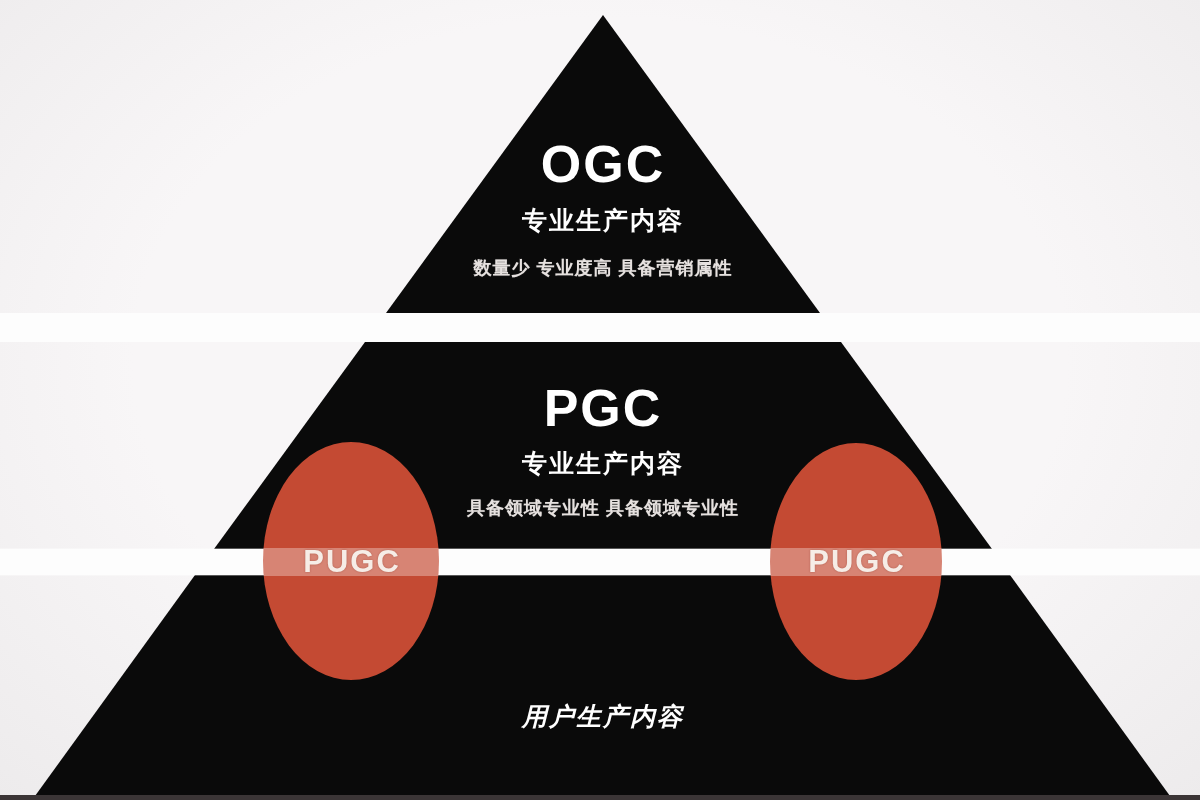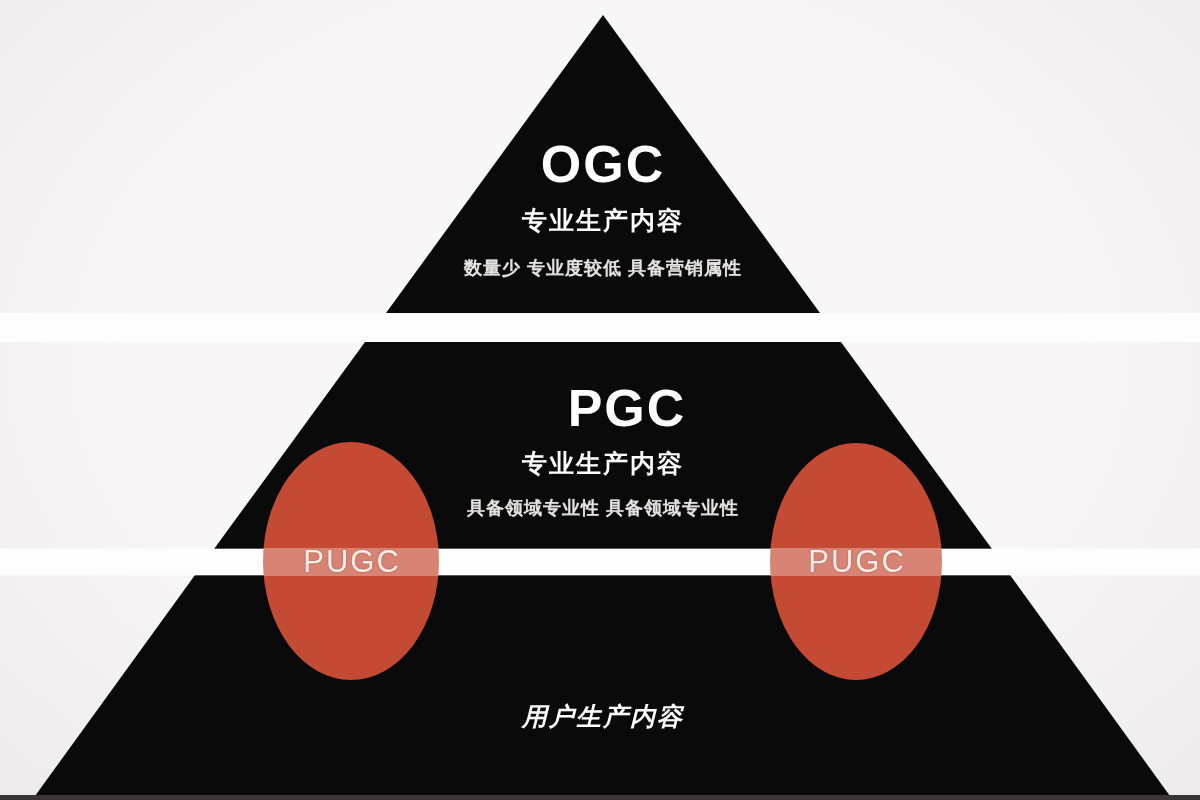--- a/index.html
+++ b/index.html
@@ -80,32 +80,32 @@
   .details {
     font-size: 18px;
     font-weight: bold;
     letter-spacing: 1px;
     color: #e6e1df;
     text-shadow: 0 0 1px rgba(255,255,255,0.35);
   }
   .t1-acronym  { top: 164px; }
   .t1-subtitle { top: 220px; }
   .t1-details  { top: 268px; }
-  .t2-acronym  { top: 408px; margin-left: 24px; }
+  .t2-acronym  { top: 408px; }
   .t2-subtitle { top: 463px; }
   .t2-details  { top: 508px; }
   .t3-acronym  { top: 660px; }
   .t3-subtitle { top: 716px; font-style: italic; }
   .t3-details  { top: 764px; }
 
   .pugc-label {
     position: absolute;
     transform: translate(-50%, -50%);
     font-size: 31px;
-    font-weight: normal;
+    font-weight: bold;
     letter-spacing: 2px;
     color: #f6ede7;
     text-shadow: 0 0 2px rgba(120,40,25,0.45);
   }
   .pugc-label.left  { left: 352px; top: 562px; }
   .pugc-label.right { left: 857px; top: 562px; }
 
   .bottom-strip {
     position: absolute;
     left: 0;
@@ -130,21 +130,21 @@
   <div class="circle left"></div>
   <div class="circle right"></div>
 
   <div class="band-overlay"></div>
 
   <div class="pugc-label left">PUGC</div>
   <div class="pugc-label right">PUGC</div>
 
   <div class="tline acronym t1-acronym">OGC</div>
   <div class="tline subtitle t1-subtitle">专业生产内容</div>
-  <div class="tline details t1-details">数量少 专业度较低 具备营销属性</div>
+  <div class="tline details t1-details">数量少 专业度高 具备营销属性</div>
 
   <div class="tline acronym t2-acronym">PGC</div>
   <div class="tline subtitle t2-subtitle">专业生产内容</div>
   <div class="tline details t2-details">具备领域专业性 具备领域专业性</div>
 
   <div class="tline subtitle t3-subtitle">用户生产内容</div>
 
   <div class="bottom-strip"></div>
 
 </div>

